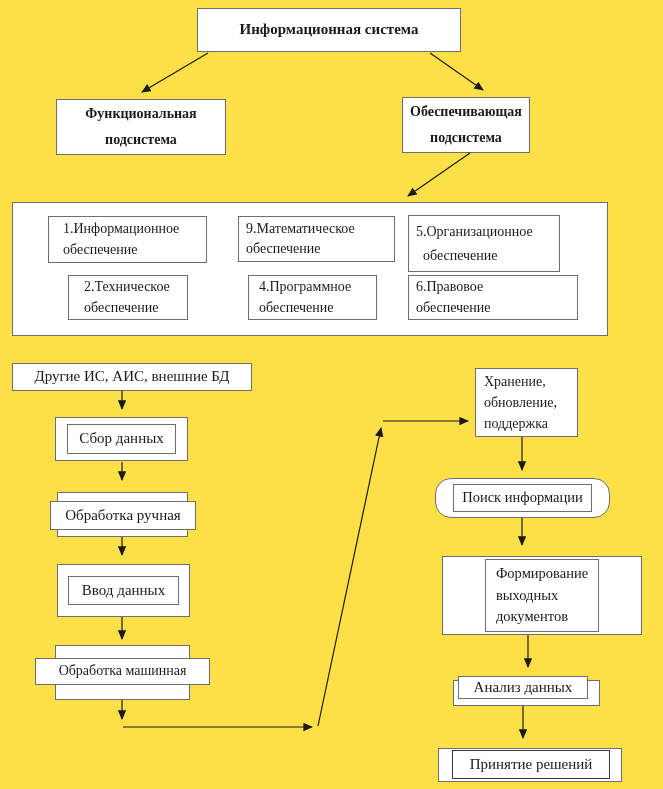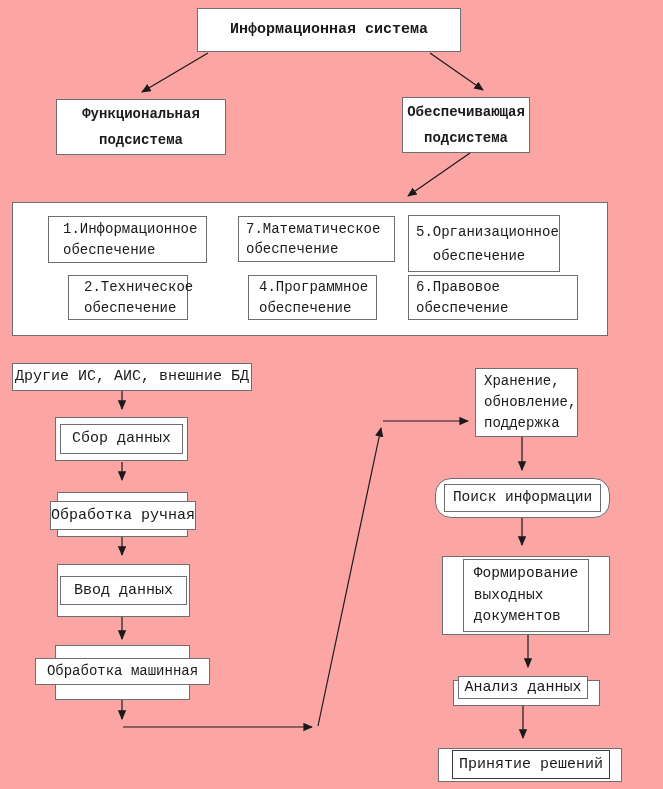--- a/index.html
+++ b/index.html
@@ -1,18 +1,18 @@
 <!DOCTYPE html>
 <html><head>
 <meta charset="utf-8">
 <style>
   html,body { margin:0; padding:0; background:#ffffff; }
   .canvas {
-    position:relative; width:663px; height:789px; background:#fca5a5;
-    font-family:Liberation Mono, monospace; color:#1a1a1a; overflow:hidden;
+    position:relative; width:663px; height:789px; background:#fde047;
+    font-family:Liberation Serif, serif; color:#1a1a1a; overflow:hidden;
   }
   .box {
     position:absolute; box-sizing:border-box; background:#ffffff;
     border:1px solid #6e6e6e; display:flex; align-items:center;
     justify-content:center; text-align:center; white-space:pre;
     font-size:14px; line-height:1.45;
   }
   .bold { font-weight:bold; }
   .alignleft { justify-content:flex-start; text-align:left; }
   .plain { border:1px solid #6e6e6e; background:#ffffff; position:absolute; box-sizing:border-box; }
@@ -39,21 +39,21 @@
 подсистема</div>
 
   <div class="plain" style="left:12px; top:202px; width:596px; height:134px;"></div>
 
   <div class="box alignleft" style="left:48px; top:216px; width:159px; height:47px; padding-left:14px;">1.Информационное
 обеспечение</div>
 
   <div class="box alignleft" style="left:68px; top:275px; width:120px; height:45px; padding-left:15px;">2.Техническое
 обеспечение</div>
 
-  <div class="box alignleft" style="left:238px; top:216px; width:157px; height:46px; padding-left:7px;">7.Математическое
+  <div class="box alignleft" style="left:238px; top:216px; width:157px; height:46px; padding-left:7px;">9.Математическое
 обеспечение</div>
 
   <div class="box alignleft" style="left:248px; top:275px; width:129px; height:45px; padding-left:10px;">4.Программное
 обеспечение</div>
 
   <div class="box alignleft" style="left:408px; top:215px; width:152px; height:57px; padding-left:7px; line-height:24px;">5.Организационное
   обеспечение</div>
 
   <div class="box alignleft" style="left:408px; top:275px; width:170px; height:45px; padding-left:7px;">6.Правовое
 обеспечение</div>
@@ -75,21 +75,21 @@
   <div class="box" style="left:35px; top:658px; width:175px; height:27px; font-size:14px;">Обработка машинная</div>
 
   <div class="box alignleft" style="left:475px; top:368px; width:103px; height:69px; padding-left:8px; line-height:1.5;">Хранение,
 обновление,
 поддержка</div>
 
   <div class="box" style="left:435px; top:478px; width:175px; height:40px;border-radius:16px;">
     <div class="innerbox" style="padding:2px 8px; font-size:14.5px;">Поиск информации</div>
   </div>
 
-  <div class="box" style="left:442px; top:556px; width:168px; height:79px;">
+  <div class="box" style="left:442px; top:556px; width:200px; height:79px;">
     <div class="innerbox alignleft" style="padding:3px 10px; font-size:14.5px; text-align:left; line-height:1.5; white-space:pre;">Формирование
 выходных
 документов</div>
   </div>
 
   <div class="plain" style="left:453px; top:680px; width:147px; height:26px;"></div>
   <div class="box" style="left:458px; top:676px; width:130px; height:23px; font-size:15px;">Анализ данных</div>
 
   <div class="plain" style="left:438px; top:748px; width:184px; height:34px;"></div>
   <div class="box" style="left:452px; top:750px; width:158px; height:29px; font-size:15px; border-width:1.5px; border-color:#3a3a3a;">Принятие решений</div>

